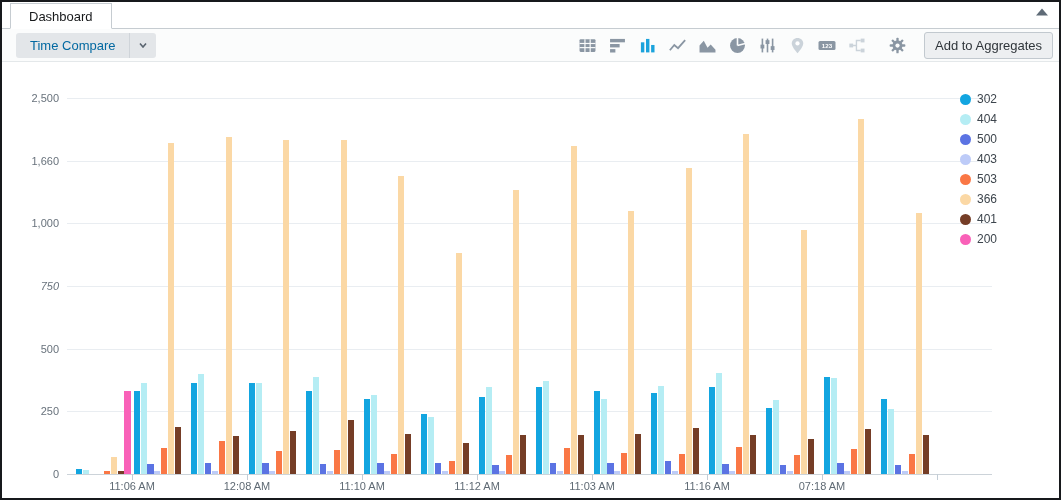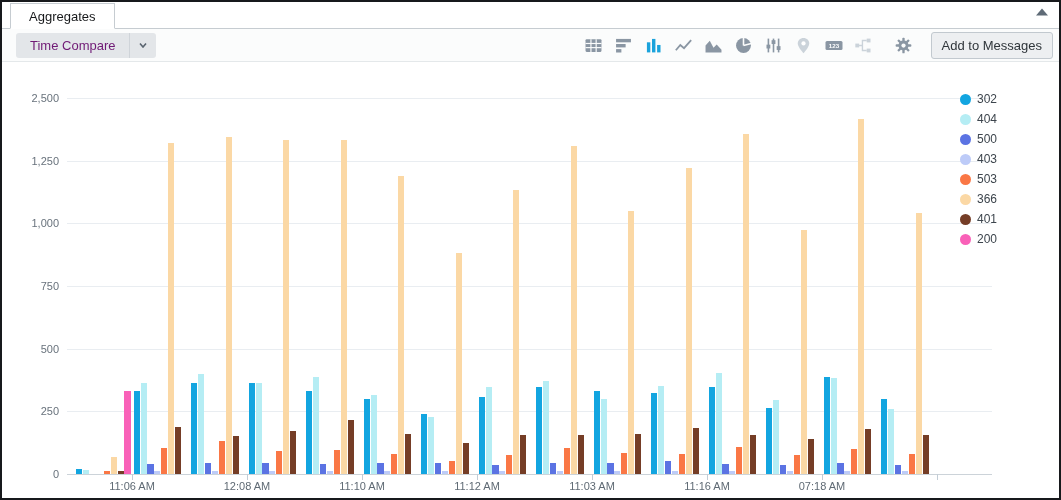--- a/index.html
+++ b/index.html
@@ -9,21 +9,21 @@
   
   .tabstrip{position:absolute;top:0;left:0;right:0;height:27px;background:#fff;border-bottom:1px solid #c6ccd1;display:flex;align-items:flex-end;padding-left:8px;box-sizing:border-box;}
   .tab{box-sizing:border-box;font-size:13px;padding:0 18px;cursor:pointer;white-space:nowrap;}
   .tab.inactive{height:23px;line-height:22px;background:#e9eaeb;border:1px solid #c6ccd1;border-bottom:none;color:#333a40;}
   .tab.active{height:26px;line-height:25px;background:#fff;border:1px solid #c6ccd1;border-bottom:1px solid #fff;margin-bottom:-1px;color:#17191b;position:relative;z-index:2;}
   .collapse-btn{position:absolute;right:8px;top:3px;width:18px;height:14px;display:flex;align-items:center;justify-content:center;cursor:pointer;}
 
   
   .toolbar{position:absolute;top:27px;left:0;right:0;height:33px;background:#fbfcfc;border-bottom:1px solid #e4e8ea;display:flex;align-items:center;padding:0 6px 0 14px;box-sizing:border-box;}
   .tc-btn{display:flex;align-items:center;height:25px;background:#e3e6e9;border-radius:3px;overflow:hidden;cursor:pointer;}
-  .tc-label{padding:0 14px;font-size:13px;color:#701a75;}
+  .tc-label{padding:0 14px;font-size:13px;color:#0369a1;}
   .tc-divider{width:1px;height:25px;background:#cfd4d9;}
   .tc-chev{width:26px;height:25px;display:flex;align-items:center;justify-content:center;}
   .spacer{flex:1;}
   .icon-btn{width:18px;height:18px;margin:0 6px;display:flex;align-items:center;justify-content:center;}
   .icon-btn.gear{margin-left:16px;margin-right:10px;}
   .add-btn{height:25px;padding:0 10px;background:#edeff1;border:1px solid #c2c9cf;border-radius:3px;font-size:13px;color:#2f353a;display:flex;align-items:center;margin-left:8px;cursor:pointer;white-space:nowrap;}
 
   
   .chart-region{position:absolute;top:61px;left:0;right:0;bottom:0;background:#fff;}
   .gridline{position:absolute;height:1px;background:#e9edf1;}
@@ -36,21 +36,21 @@
   .legend-item{display:flex;align-items:center;height:14px;margin-bottom:6px;cursor:pointer;}
   .legend-dot{width:11px;height:11px;border-radius:50%;margin-right:6px;flex:none;}
   .legend-label{font-size:12px;color:#3d454d;}
 </style>
 </head>
 <body>
 
 <div class="window">
 
   <div class="tabstrip">
-    <div class="tab active">Aggregates</div>
+    <div class="tab active">Dashboard</div>
     <div class="collapse-btn">
       <svg width="14" height="10" viewBox="0 0 14 10">
           <polygon points="7,1.5 13,8.5 1,8.5" fill="#5f6b77"></polygon>
         </svg>
     </div>
   </div>
 
   <div class="toolbar">
     <div class="tc-btn">
       <span class="tc-label">Time Compare</span>
@@ -150,36 +150,36 @@
           <svg width="17" height="17" viewBox="0 0 16 16">
             <rect x="6.9" y="0.6" width="2.2" height="14.8" rx="0.8" fill="#8A96A3" transform="rotate(0 8 8)"></rect>
             <rect x="6.9" y="0.6" width="2.2" height="14.8" rx="0.8" fill="#8A96A3" transform="rotate(45 8 8)"></rect>
             <rect x="6.9" y="0.6" width="2.2" height="14.8" rx="0.8" fill="#8A96A3" transform="rotate(90 8 8)"></rect>
             <rect x="6.9" y="0.6" width="2.2" height="14.8" rx="0.8" fill="#8A96A3" transform="rotate(135 8 8)"></rect>
             <circle cx="8" cy="8" r="4.7" fill="#8A96A3"></circle>
             <circle cx="8" cy="8" r="2" fill="#fbfcfc"></circle>
           </svg>
         </span>
       </span>
-    <div class="add-btn">Add to Messages</div>
+    <div class="add-btn">Add to Aggregates</div>
   </div>
 
   <div class="chart-region">
     <div id="plot">
         <div class="y-label" style="left: 10px; top: 405px;">0</div>
         <div class="gridline" style="left: 65px; width: 925px; top: 348.333px;"></div>
         <div class="y-label" style="left: 10px; top: 342.333px;">250</div>
         <div class="gridline" style="left: 65px; width: 925px; top: 285.667px;"></div>
         <div class="y-label" style="left: 10px; top: 279.667px;">500</div>
         <div class="gridline" style="left: 65px; width: 925px; top: 223px;"></div>
-        <div class="y-label" style="left: 10px; top: 217px;">750</div>
+        <div class="y-label" style="left: 10px; top: 217px; font-style: italic;">750</div>
         <div class="gridline" style="left: 65px; width: 925px; top: 160.333px;"></div>
         <div class="y-label" style="left: 10px; top: 154.333px;">1,000</div>
         <div class="gridline" style="left: 65px; width: 925px; top: 97.6667px;"></div>
-        <div class="y-label" style="left: 10px; top: 91.6667px;">1,250</div>
+        <div class="y-label" style="left: 10px; top: 91.6667px;">1,660</div>
         <div class="gridline" style="left: 65px; width: 925px; top: 35px;"></div>
         <div class="y-label" style="left: 10px; top: 29px;">2,500</div>
         <div class="bar" style="left: 74.1px; width: 6.2px; top: 405.987px; height: 5.01333px; background: rgb(18, 165, 224);"></div>
         <div class="bar" style="left: 131.6px; width: 6.2px; top: 328.28px; height: 82.72px; background: rgb(18, 165, 224);"></div>
         <div class="bar" style="left: 189.1px; width: 6.2px; top: 319.507px; height: 91.4933px; background: rgb(18, 165, 224);"></div>
         <div class="bar" style="left: 246.6px; width: 6.2px; top: 320.259px; height: 90.7413px; background: rgb(18, 165, 224);"></div>
         <div class="bar" style="left: 304.1px; width: 6.2px; top: 327.779px; height: 83.2213px; background: rgb(18, 165, 224);"></div>
         <div class="bar" style="left: 361.6px; width: 6.2px; top: 336.301px; height: 74.6987px; background: rgb(18, 165, 224);"></div>
         <div class="bar" style="left: 419.1px; width: 6.2px; top: 351.091px; height: 59.9093px; background: rgb(18, 165, 224);"></div>
         <div class="bar" style="left: 476.6px; width: 6.2px; top: 334.296px; height: 76.704px; background: rgb(18, 165, 224);"></div>

